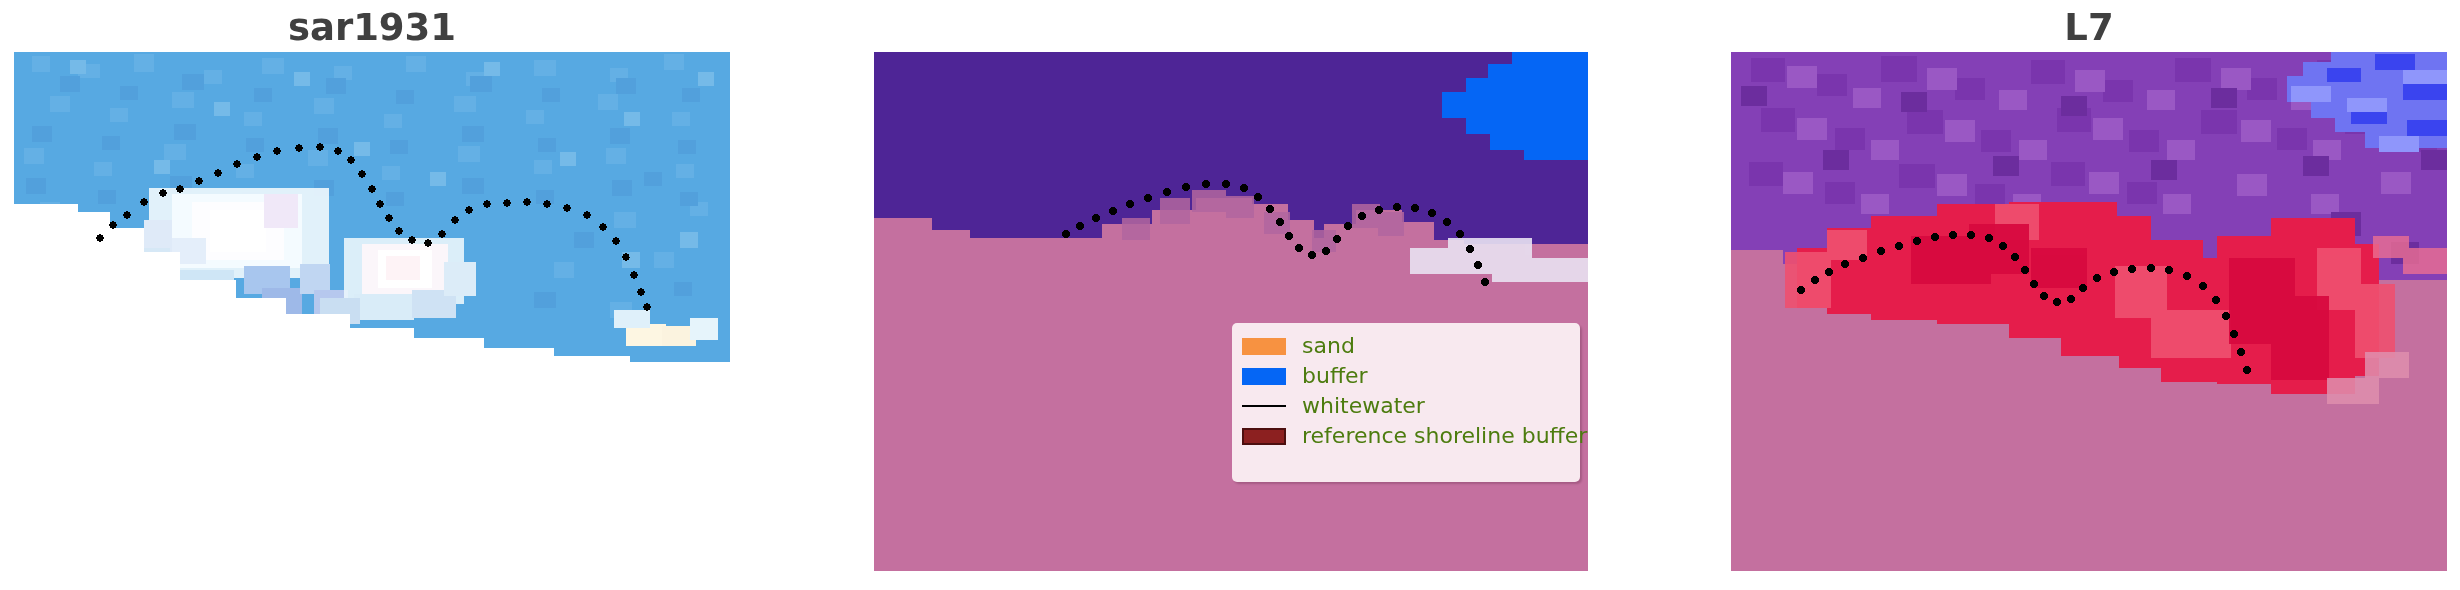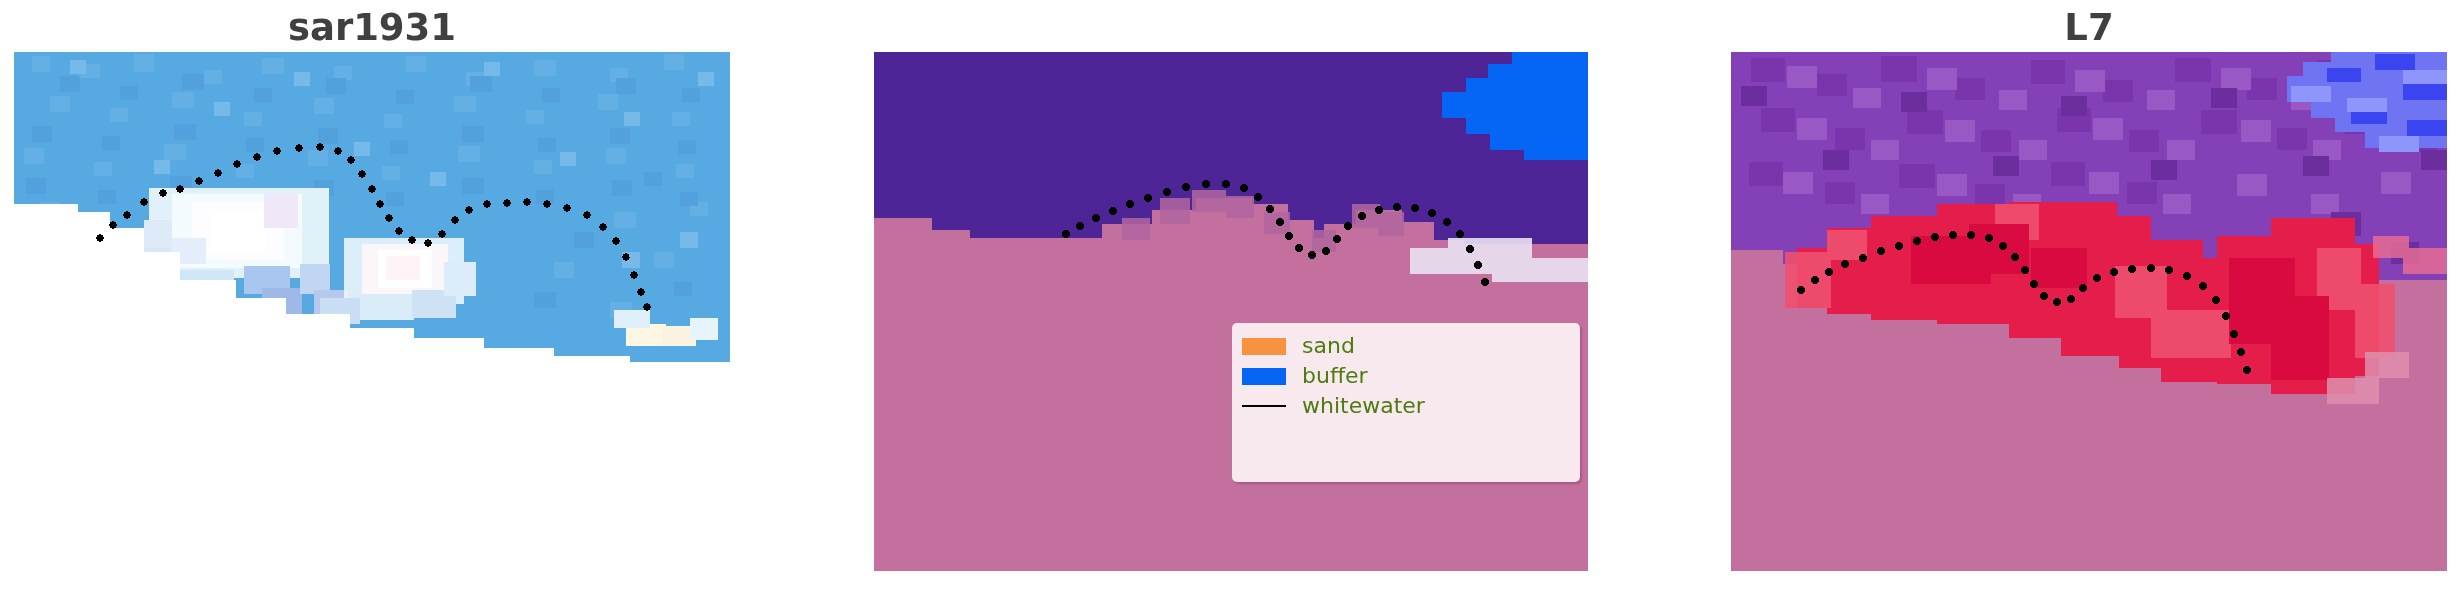--- a/index.html
+++ b/index.html
@@ -393,20 +393,24 @@
         <div class="legend-row">
           <span class="legend-swatch" style="background:#0566f5;"></span>
           <span class="legend-label">buffer</span>
         </div>
         <div class="legend-row">
           <span class="legend-line-wrap">
             <span class="legend-line"></span>
           </span>
           <span class="legend-label">whitewater</span>
         </div>
+        <div class="legend-row">
+          <span class="legend-swatch" style="background:#8c2020; border:2px solid #4d0f0f;"></span>
+          <span class="legend-label">reference shoreline buffer</span>
+        </div>
       </div>
     </div>
   </div>
 
   <div class="panel" style="left:1731px; top:0px; width:716px; height:590px;">
     <div class="panel-title">L7</div>
     <div class="axes" style="left:0px; top:52px; width:716px; height:519px;">
       <svg class="raster" viewBox="0 0 716 519" preserveAspectRatio="none" shape-rendering="crispEdges">
 
         <rect x="0" y="0" width="716" height="519" fill="#8b46b4"></rect>

